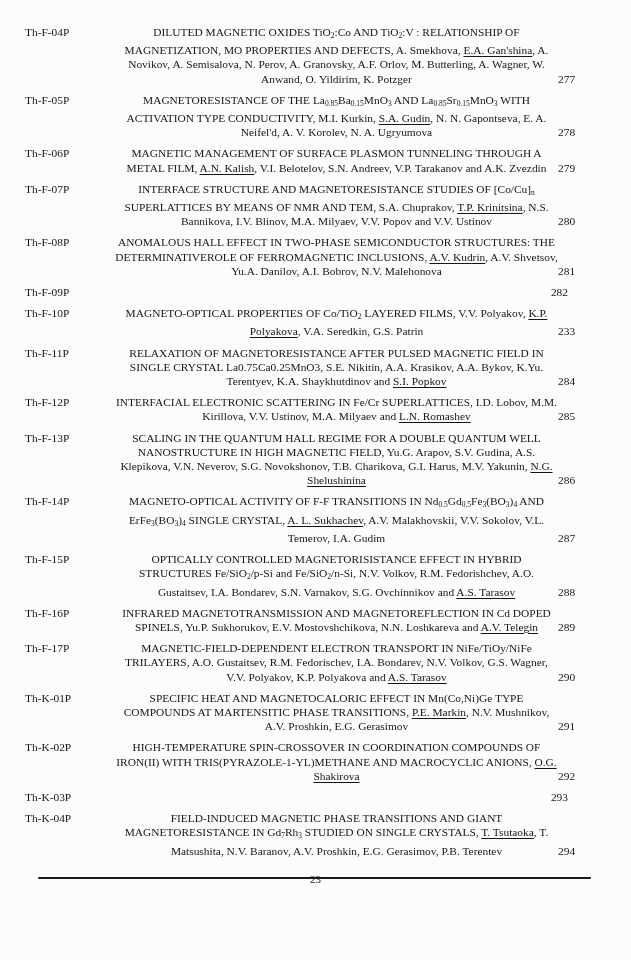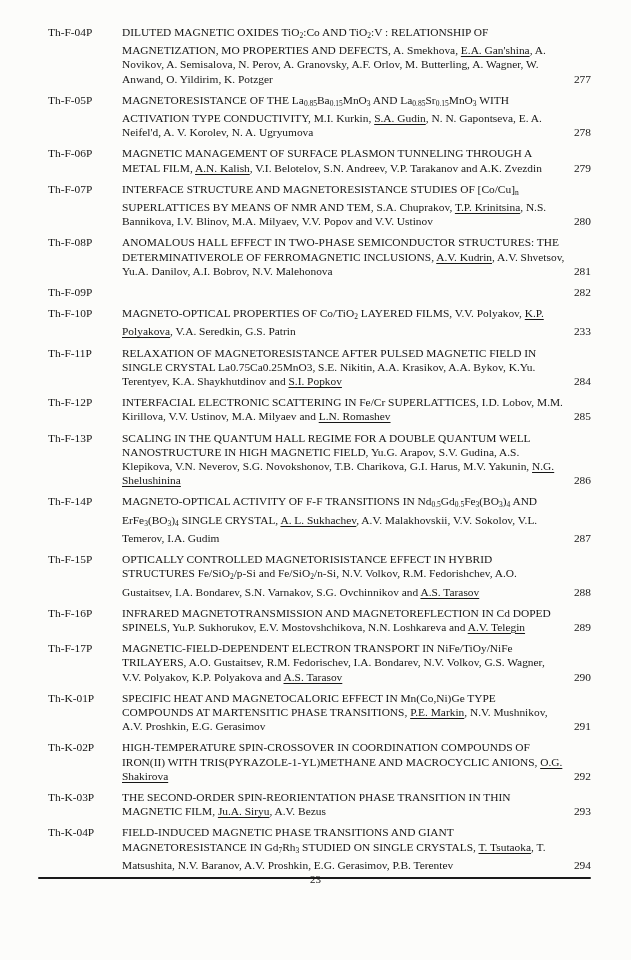--- a/index.html
+++ b/index.html
@@ -8,38 +8,39 @@
     width: 631px;
     height: 960px;
     margin: 0 auto;
     background: #fcfcfa;
     overflow: hidden;
     font-family: "Liberation Serif", "DejaVu Serif", serif;
     color: #161616;
   }
   .content {
     position: absolute;
-    left: 48px;
+    left: 25px;
     top: 25px;
     width: 543px;
     font-size: 11.4px;
     line-height: 14.2px;
   }
   .entry {
     display: flex;
     align-items: flex-start;
     margin-bottom: 7px;
   }
   .code {
     flex: 0 0 74px;
     white-space: nowrap;
   }
   .title {
     flex: 0 0 443px;
-    text-align: left;
+    text-align: center;
+    margin-left: 16px;
   }
   .page {
     flex: 1 1 auto;
     text-align: right;
     align-self: flex-end;
   }
   .u { text-decoration: underline; text-underline-offset: 1.5px; }
   .sub {
     font-size: 7.5px;
     vertical-align: -2px;
@@ -143,21 +144,20 @@
         <div class="title"><span>SPECIFIC HEAT AND MAGNETOCALORIC EFFECT IN Mn(Co,Ni)Ge TYPE COMPOUNDS AT MARTENSITIC PHASE TRANSITIONS, </span><span class="u">P.E. Markin</span><span>, N.V. Mushnikov, A.V. Proshkin, E.G. Gerasimov</span></div>
         <div class="page">291</div>
       </div>
       <div class="entry">
         <div class="code">Th-K-02P</div>
         <div class="title"><span>HIGH-TEMPERATURE SPIN-CROSSOVER IN COORDINATION COMPOUNDS OF IRON(II) WITH TRIS(PYRAZOLE-1-YL)METHANE AND MACROCYCLIC ANIONS, </span><span class="u">O.G. Shakirova</span></div>
         <div class="page">292</div>
       </div>
       <div class="entry">
         <div class="code">Th-K-03P</div>
-        <div class="title"><span>THE SECOND-ORDER SPIN-REORIENTATION PHASE TRANSITION IN THIN MAGNETIC FILM, </span><span class="u">Ju.A. Siryu</span><span>, A.V. Bezus</span></div>
         <div class="page">293</div>
       </div>
       <div class="entry">
         <div class="code">Th-K-04P</div>
         <div class="title"><span>FIELD-INDUCED MAGNETIC PHASE TRANSITIONS AND GIANT MAGNETORESISTANCE IN Gd</span><span class="sub">7</span><span>Rh</span><span class="sub">3</span><span> STUDIED ON SINGLE CRYSTALS, </span><span class="u">T. Tsutaoka</span><span>, T. Matsushita, N.V. Baranov, A.V. Proshkin, E.G. Gerasimov, P.B. Terentev</span></div>
         <div class="page">294</div>
       </div>
     </div>
   <div class="rule"></div>
   <div class="pagenum">23</div>

